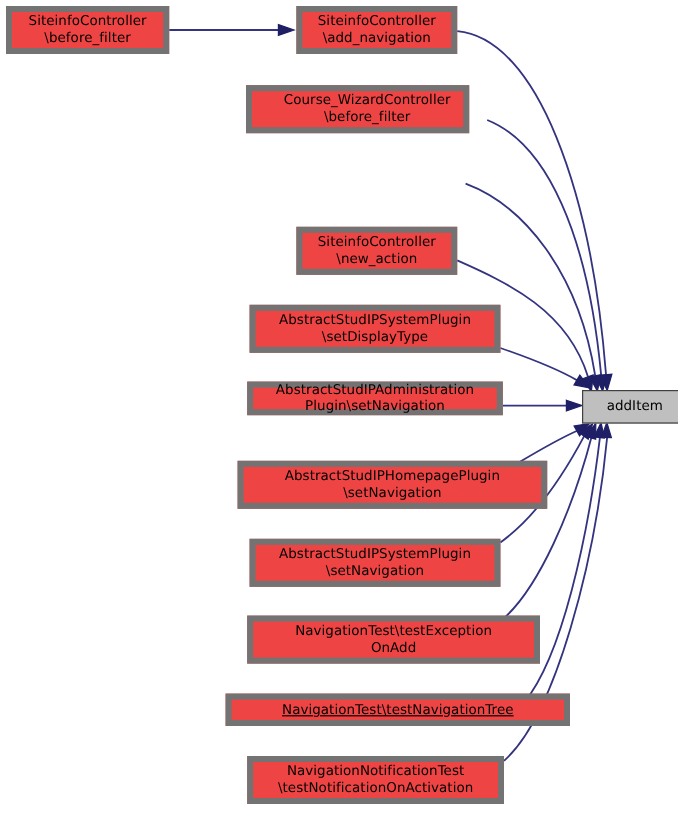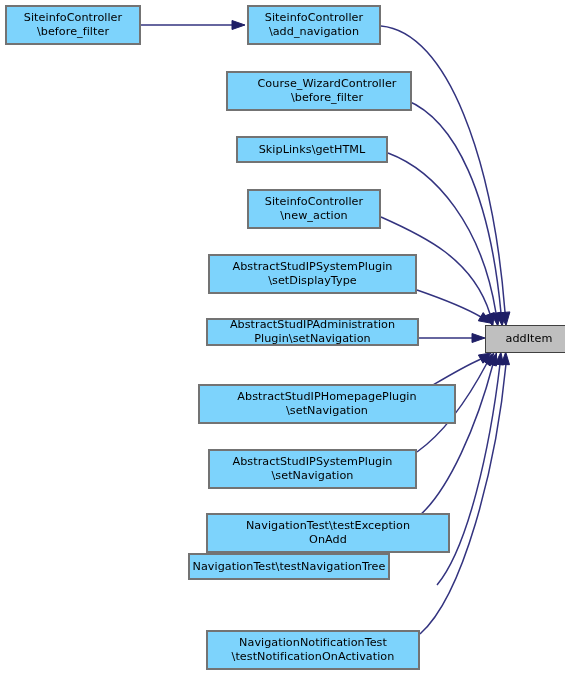--- a/index.html
+++ b/index.html
@@ -22,22 +22,22 @@
     width: 565px;
     height: 679px;
   }
   .node {
     position: absolute;
     box-sizing: border-box;
     display: flex;
     align-items: center;
     justify-content: center;
     text-align: center;
-    border: 2px solid #737373;
-    background: #7dd3fc;
+    border: 5px solid #737373;
+    background: #ef4444;
     color: #000000;
     font-size: 11.2px;
     line-height: 13.6px;
     white-space: pre-line;
     letter-spacing: 0.05px;
     z-index: 3;
   }
   .node.target {
     background: #bfbfbf;
     border: 1px solid #404040;
@@ -120,28 +120,25 @@
   <div class="node" style="left:5px; top:5px; width:136px; height:40px;">
     <span class="node-label">SiteinfoController
 \before_filter</span>
   </div>
 
   <div class="node" style="left:247px; top:5px; width:134px; height:40px;">
     <span class="node-label">SiteinfoController
 \add_navigation</span>
   </div>
 
-  <div class="node" style="left:226px; top:71px; width:186px; height:40px;padding-left:16px;">
+  <div class="node" style="left:205px; top:71px; width:186px; height:40px;padding-left:16px;">
     <span class="node-label">Course_WizardController
 \before_filter</span>
   </div>
 
-  <div class="node" style="left:236px; top:136px; width:152px; height:27px;">
-    <span class="node-label">SkipLinks\getHTML</span>
-  </div>
 
   <div class="node" style="left:247px; top:189px; width:134px; height:40px;">
     <span class="node-label">SiteinfoController
 \new_action</span>
   </div>
 
   <div class="node" style="left:208px; top:254px; width:209px; height:40px;">
     <span class="node-label">AbstractStudIPSystemPlugin
 \setDisplayType</span>
   </div>
@@ -159,21 +156,21 @@
   <div class="node" style="left:208px; top:449px; width:209px; height:40px;">
     <span class="node-label">AbstractStudIPSystemPlugin
 \setNavigation</span>
   </div>
 
   <div class="node" style="left:206px; top:513px; width:244px; height:40px;">
     <span class="node-label">NavigationTest\testException
 OnAdd</span>
   </div>
 
-  <div class="node" style="left:188px; top:553px; width:202px; height:27px;">
+  <div class="node" style="left:188px; top:578px; width:287px; height:27px;text-decoration:underline;">
     <span class="node-label">NavigationTest\testNavigationTree</span>
   </div>
 
   <div class="node" style="left:206px; top:630px; width:214px; height:40px;">
     <span class="node-label">NavigationNotificationTest
 \testNotificationOnActivation</span>
   </div>
 
   <div class="node target" style="left:485px; top:325px; width:88px; height:28px;">
     <span class="node-label">addItem</span>

